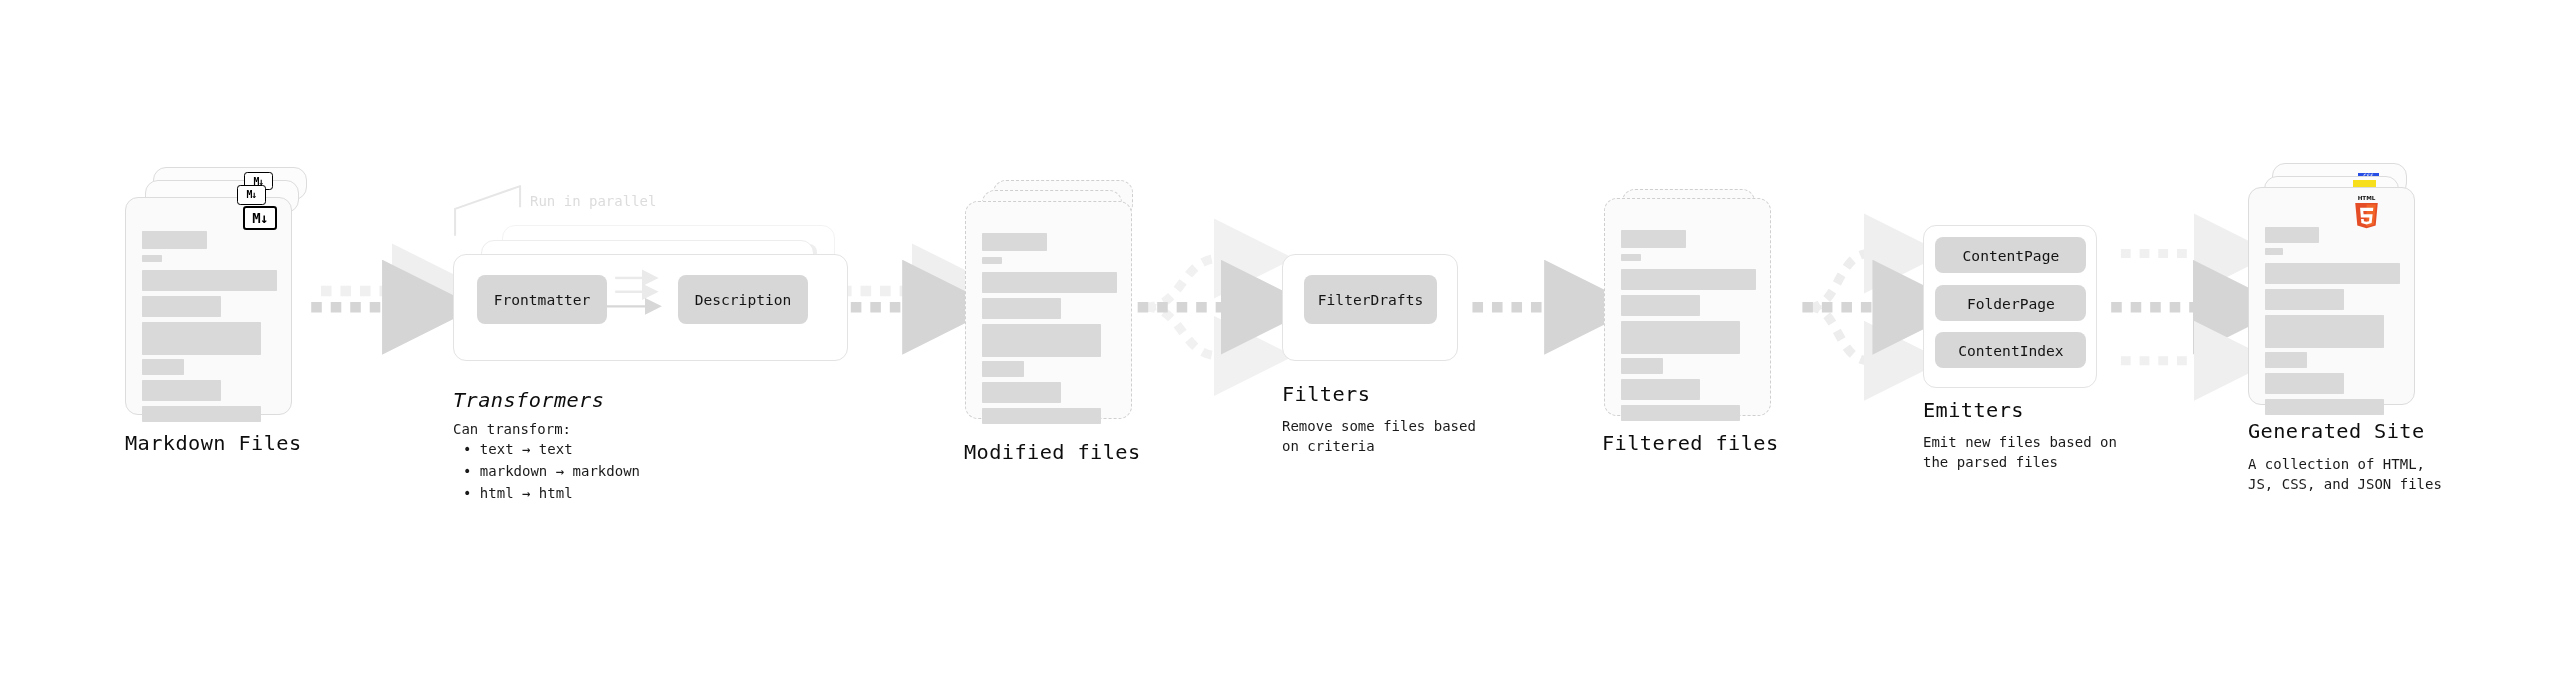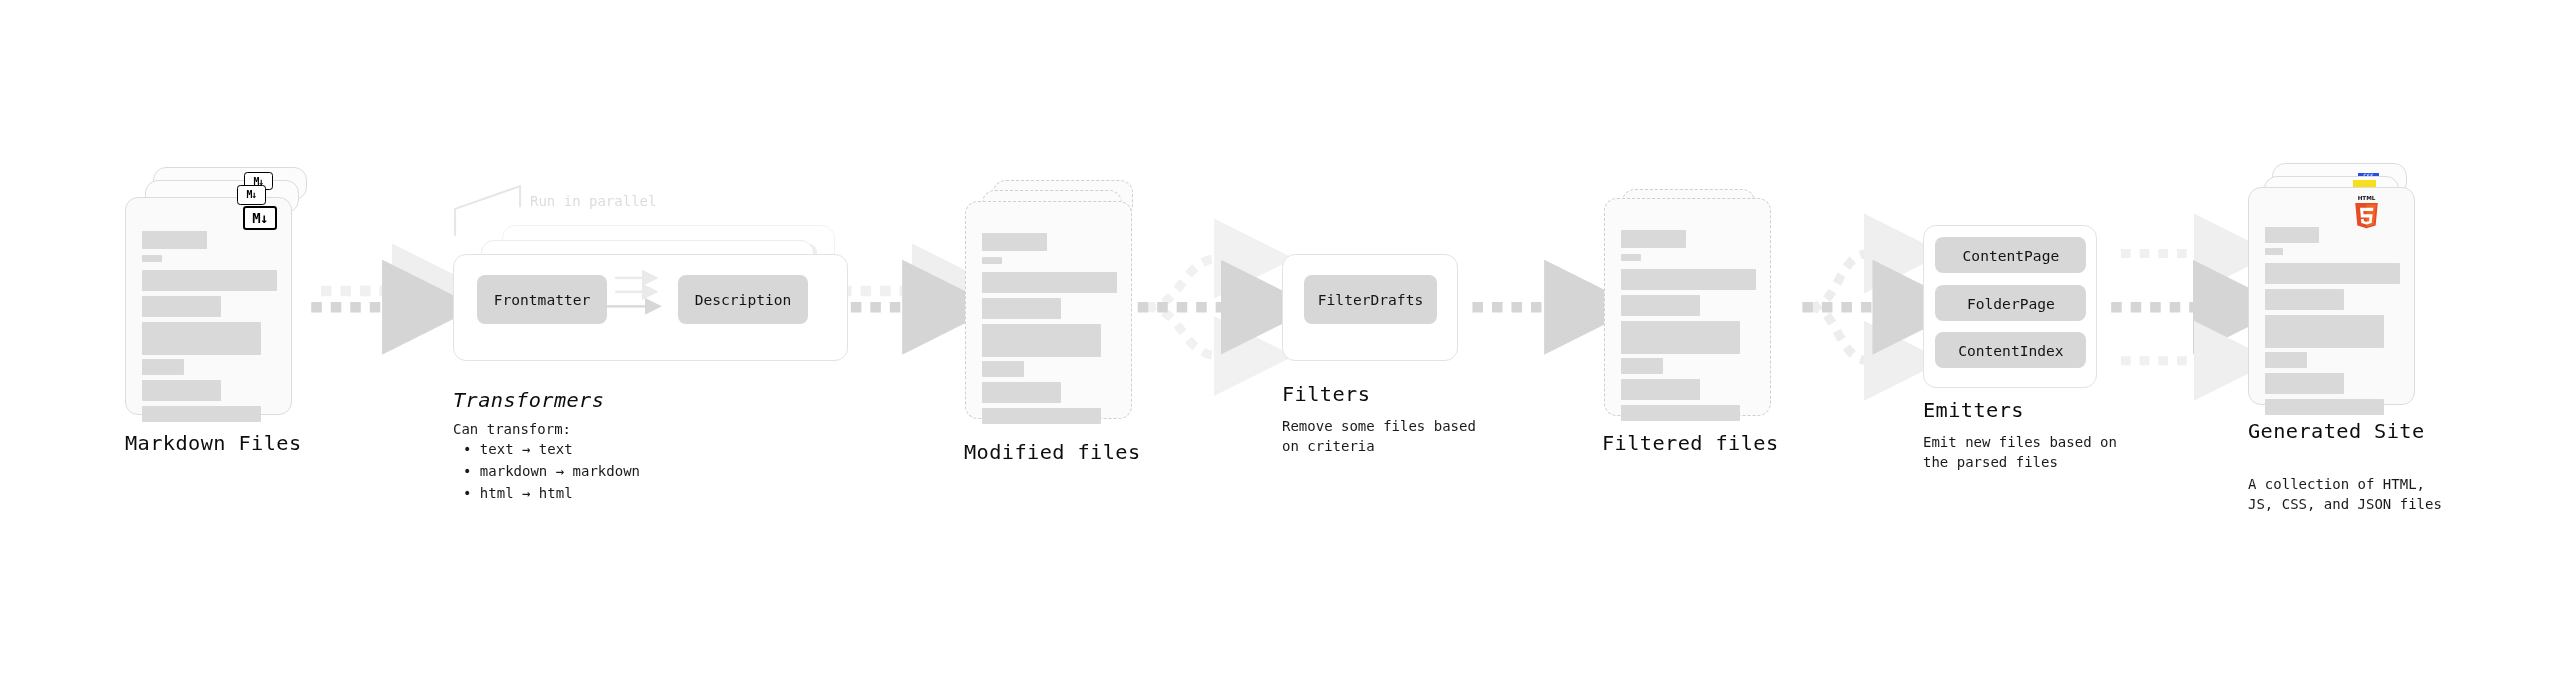--- a/index.html
+++ b/index.html
@@ -263,17 +263,17 @@
       <div class="bar" style="left:16.3px; top:211px; width:119px; height:16.3px;"></div>
     </div>
     <svg style="position:absolute; left:2348px; top:193px;" width="37" height="36" viewBox="0 0 46 44">
       <text x="23" y="8" font-size="7" font-family="DejaVu Sans, sans-serif" font-weight="bold" fill="#111" text-anchor="middle">HTML</text>
       <path d="M9,12 L11.6,40 L23,43.5 L34.4,40 L37,12 z" fill="#e44d26"></path>
       <path d="M23,14 L23,41.5 L32.4,38.7 L34.6,14 z" fill="#f16529"></path>
       <path d="M14.5,18 L31.5,18 L31,22 L19,22 L19.4,26 L30.6,26 L29.4,37 L23,38.8 L16.6,37 L16.2,32 L19.6,32 L19.8,34.6 L23,35.4 L26.2,34.6 L26.6,30 L16,30 L15,18 z" fill="#fff"></path>
     </svg>
   </div>
   <div class="cap-title" style="left:2248px; top:419px;">Generated Site</div>
-  <div class="cap-sub" style="left:2248px; top:455px;margin-top:20px;">A collection of HTML,
+  <div class="cap-sub" style="left:2248px; top:455px;">A collection of HTML,
 JS, CSS, and JSON files</div>
 
 </div>
 
 
 </body></html>

